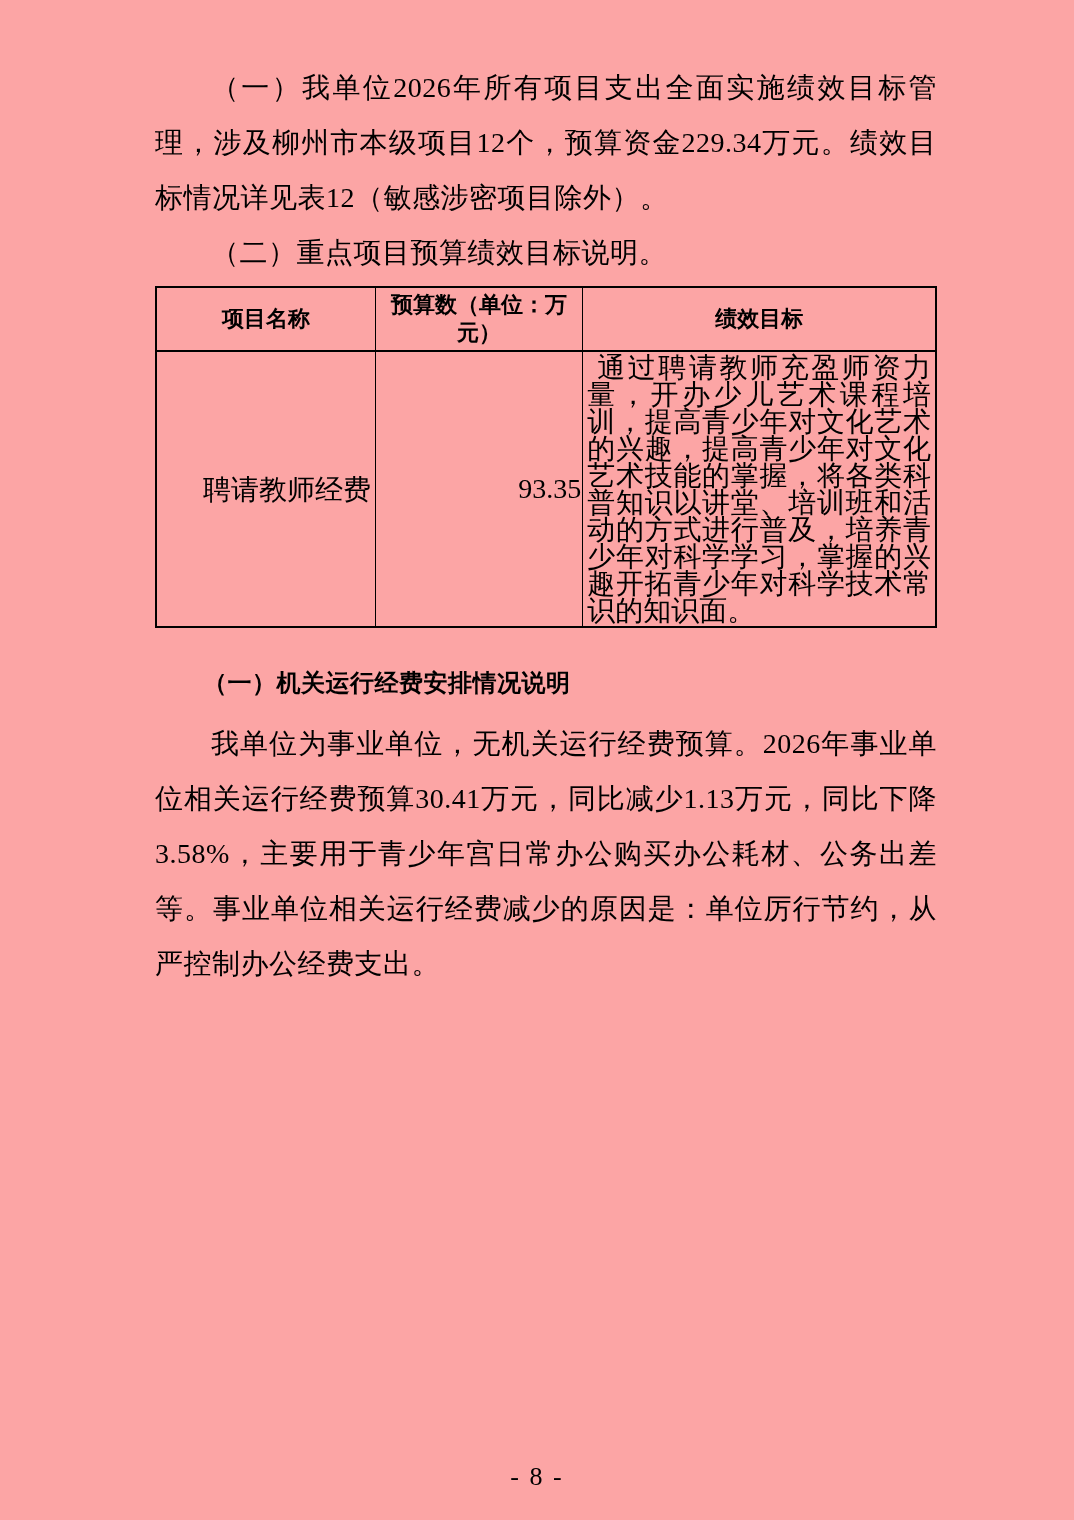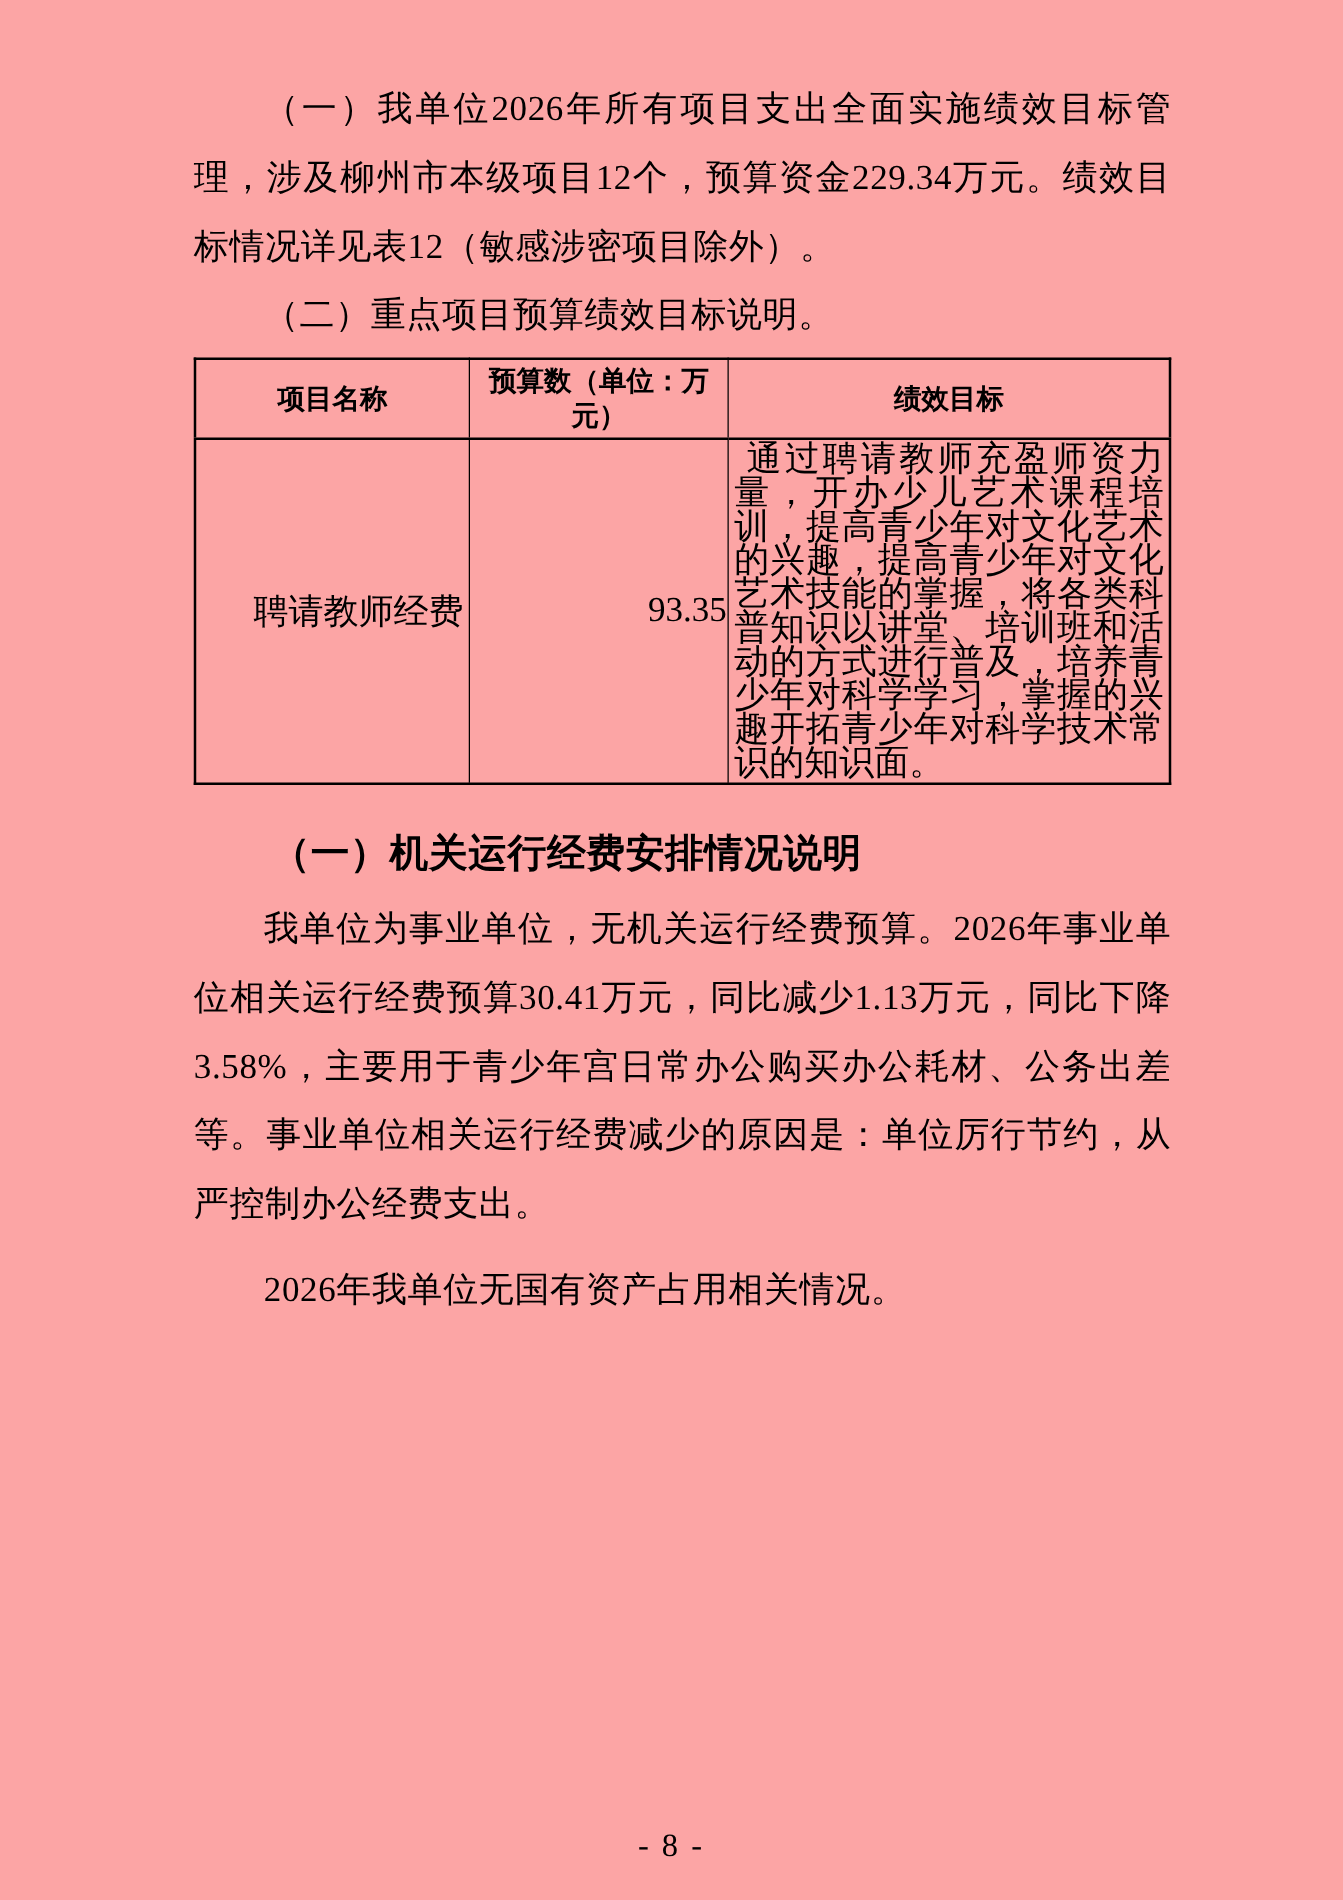--- a/index.html
+++ b/index.html
@@ -75,21 +75,21 @@
     font-weight: bold;
     font-size: 30px;
     line-height: 40px;
     margin: 32px 0 0 0;
     text-indent: 2em;
     letter-spacing: 0.5px;
   }
   .sub-heading {
     font-family: "Liberation Sans", "DejaVu Sans", sans-serif;
     font-weight: bold;
-    font-size: 31px;
+    font-size: 24px;
     line-height: 38px;
     margin: 36px 0 0 0;
     text-indent: 2em;
     letter-spacing: 0.5px;
   }
   .after-sub {
     margin-top: 14px;
   }
   .sub-heading-2 {
     margin-top: 14px;
@@ -131,18 +131,17 @@
         </tr>
       </tbody>
     </table>
 
 
     <h2 class="sub-heading">（一）机关运行经费安排情况说明</h2>
 
     <p class="para after-sub">我单位为事业单位，无机关运行经费预算。2026年事业单位相关运行经费预算30.41万元，同比减少1.13万元，同比下降3.58%，主要用于青少年宫日常办公购买办公耗材、公务出差等。事业单位相关运行经费减少的原因是：单位厉行节约，从严控制办公经费支出。</p>
 
 
-    <p class="para after-sub">2026年我单位无国有资产占用相关情况。</p>
 
   </div>
 
   <div class="page-footer">- 8 -</div>
 </div>
 
 </body></html>

